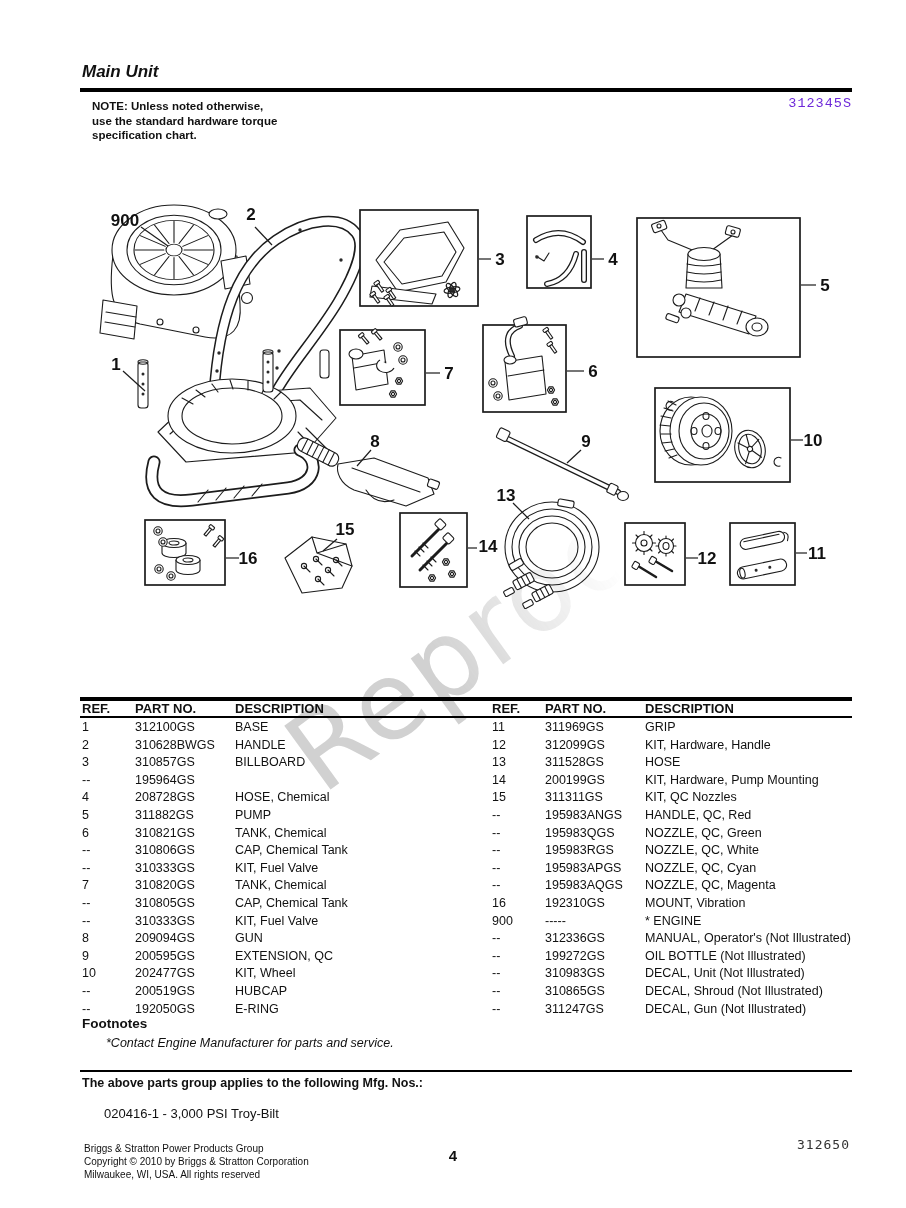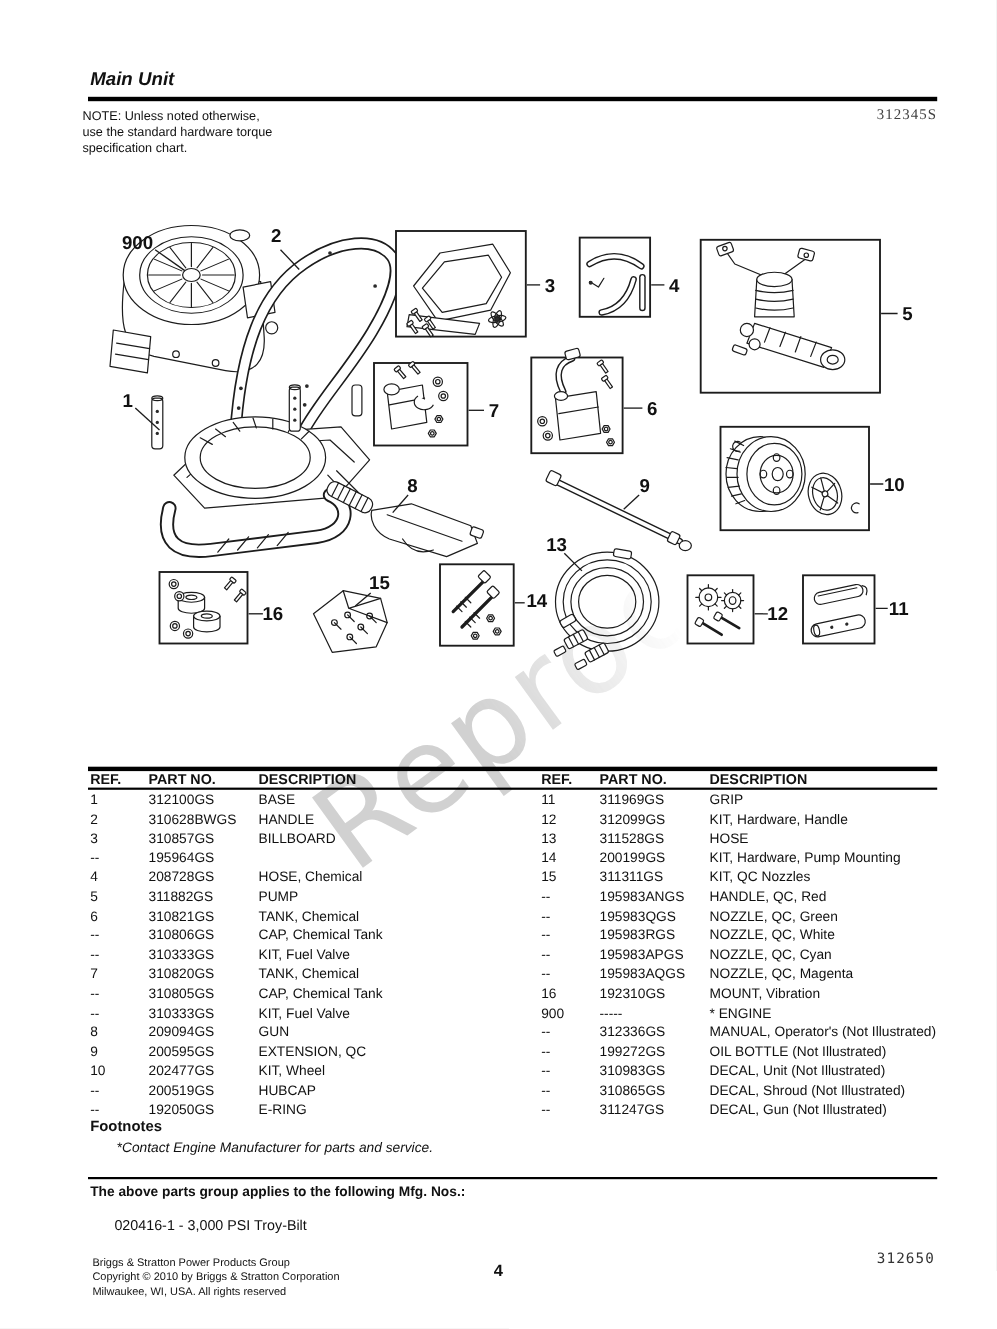--- a/index.html
+++ b/index.html
@@ -1,23 +1,23 @@
 <!DOCTYPE html>
 <html><head>
 <meta charset="utf-8">
 <style>
   html,body{margin:0;padding:0;background:#e8e8e8;}
   .page{position:relative;width:906px;height:1208px;background:#fff;margin:0 auto;
         font-family:"Liberation Sans",sans-serif;color:#111;overflow:hidden;}
   
   .title{position:absolute;left:82px;top:62px;font-size:17px;font-weight:bold;font-style:italic;z-index:3;}
   .title-rule{position:absolute;left:80px;top:88px;width:772px;height:4px;background:#000;z-index:3;}
-  .note{position:absolute;left:75px;top:99px;font-size:11.5px;font-weight:normal;line-height:14.5px;z-index:3;}
-  .doc-num{position:absolute;right:54px;top:96px;font-family:Liberation Serif, serif;
-           font-size:13.5px;letter-spacing:1px;color:#404040;z-index:3;}
+  .note{position:absolute;left:92px;top:99px;font-size:11.5px;font-weight:bold;line-height:14.5px;z-index:3;}
+  .doc-num{position:absolute;right:54px;top:96px;font-family:Liberation Mono, monospace;
+           font-size:13.5px;letter-spacing:1px;color:#6d28d9;z-index:3;}
   
   .watermark{position:absolute;left:300px;top:703px;width:620px;white-space:nowrap;
     transform:rotate(-36deg);transform-origin:0 50%;
     font-family:"DejaVu Sans",sans-serif;font-size:108px;color:#c9c9c9;opacity:.85;
     letter-spacing:3px;z-index:1;
     -webkit-mask-image:linear-gradient(90deg,#000 0%,#000 28%,rgba(0,0,0,0) 60%);
     mask-image:linear-gradient(90deg,#000 0%,#000 28%,rgba(0,0,0,0) 60%);}
   
   svg.diagram{position:absolute;left:0;top:0;width:906px;height:1208px;z-index:2;}
   .ln{fill:none;stroke:#1c1c1c;stroke-width:1.1;stroke-linejoin:round;stroke-linecap:round;}

